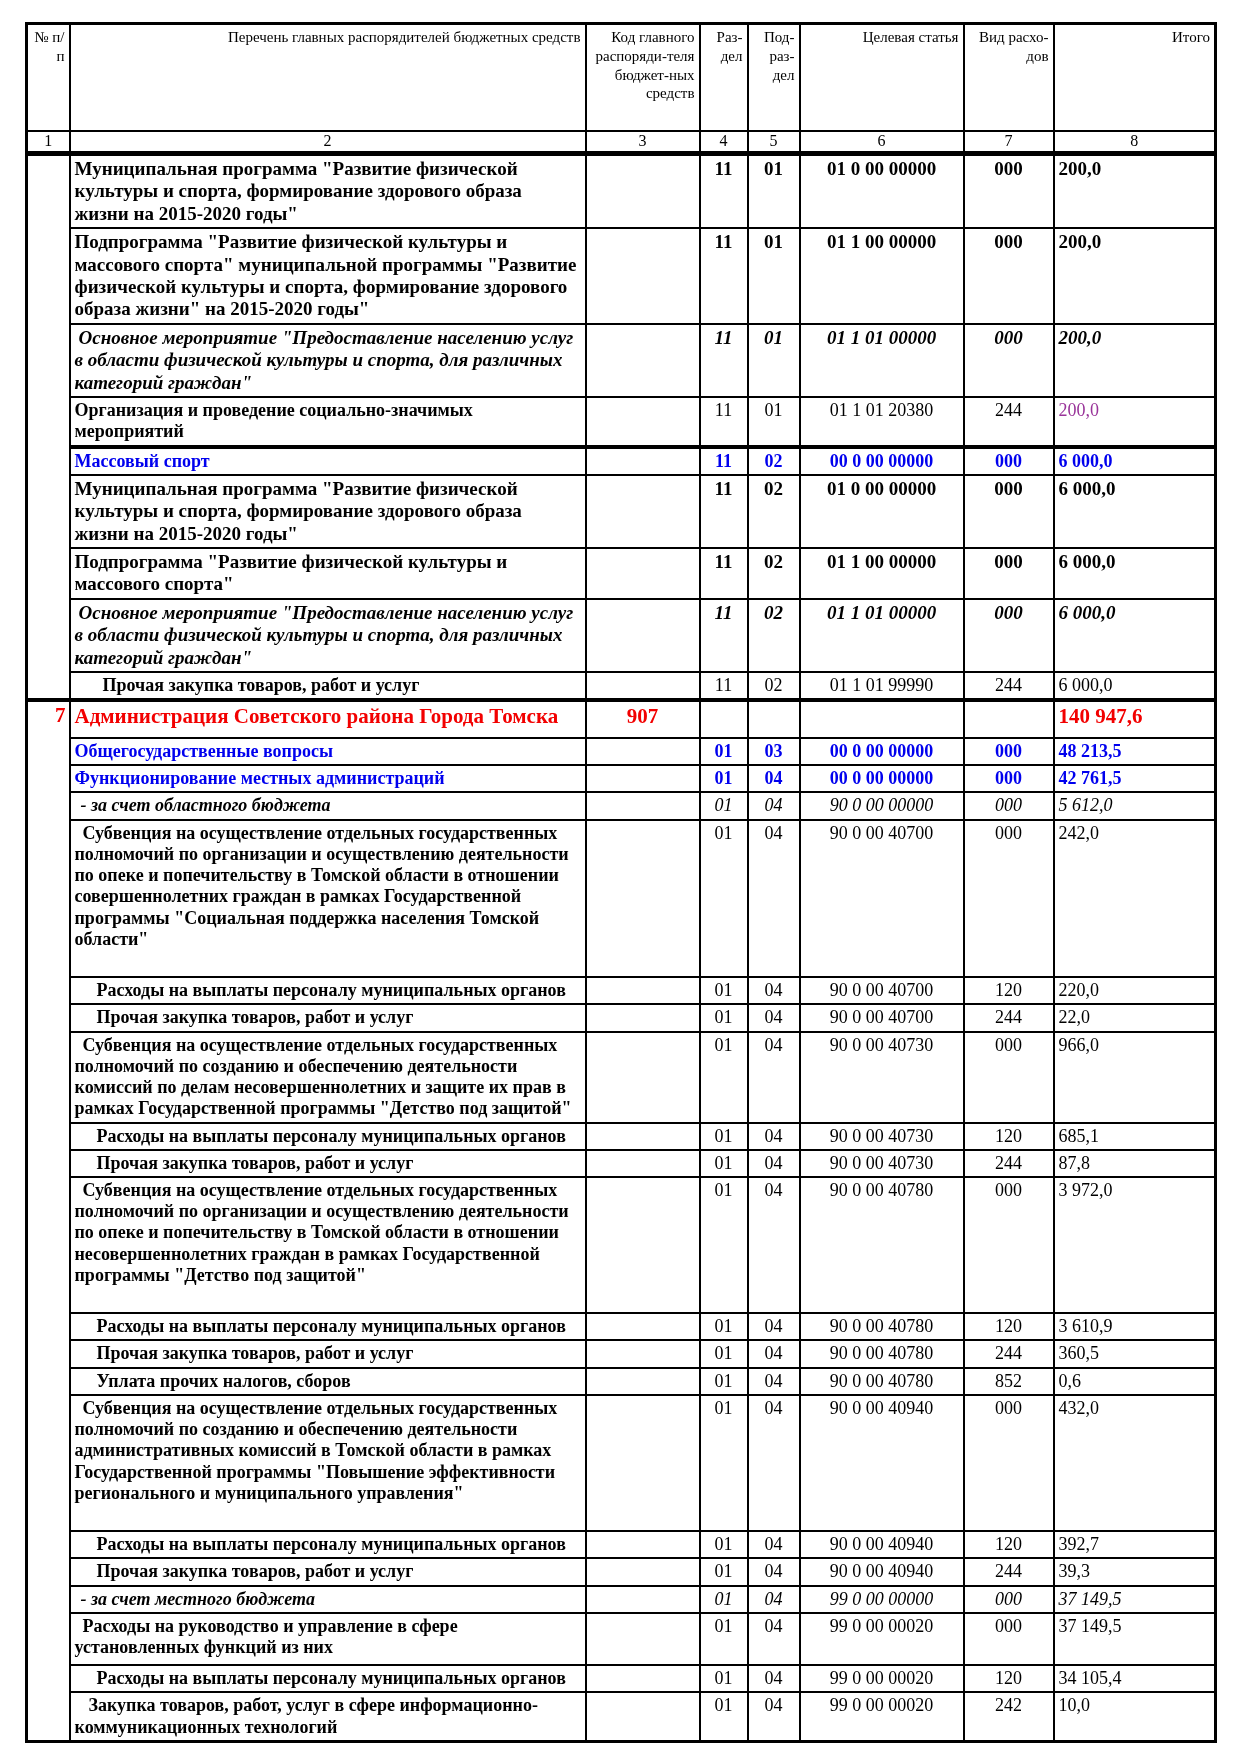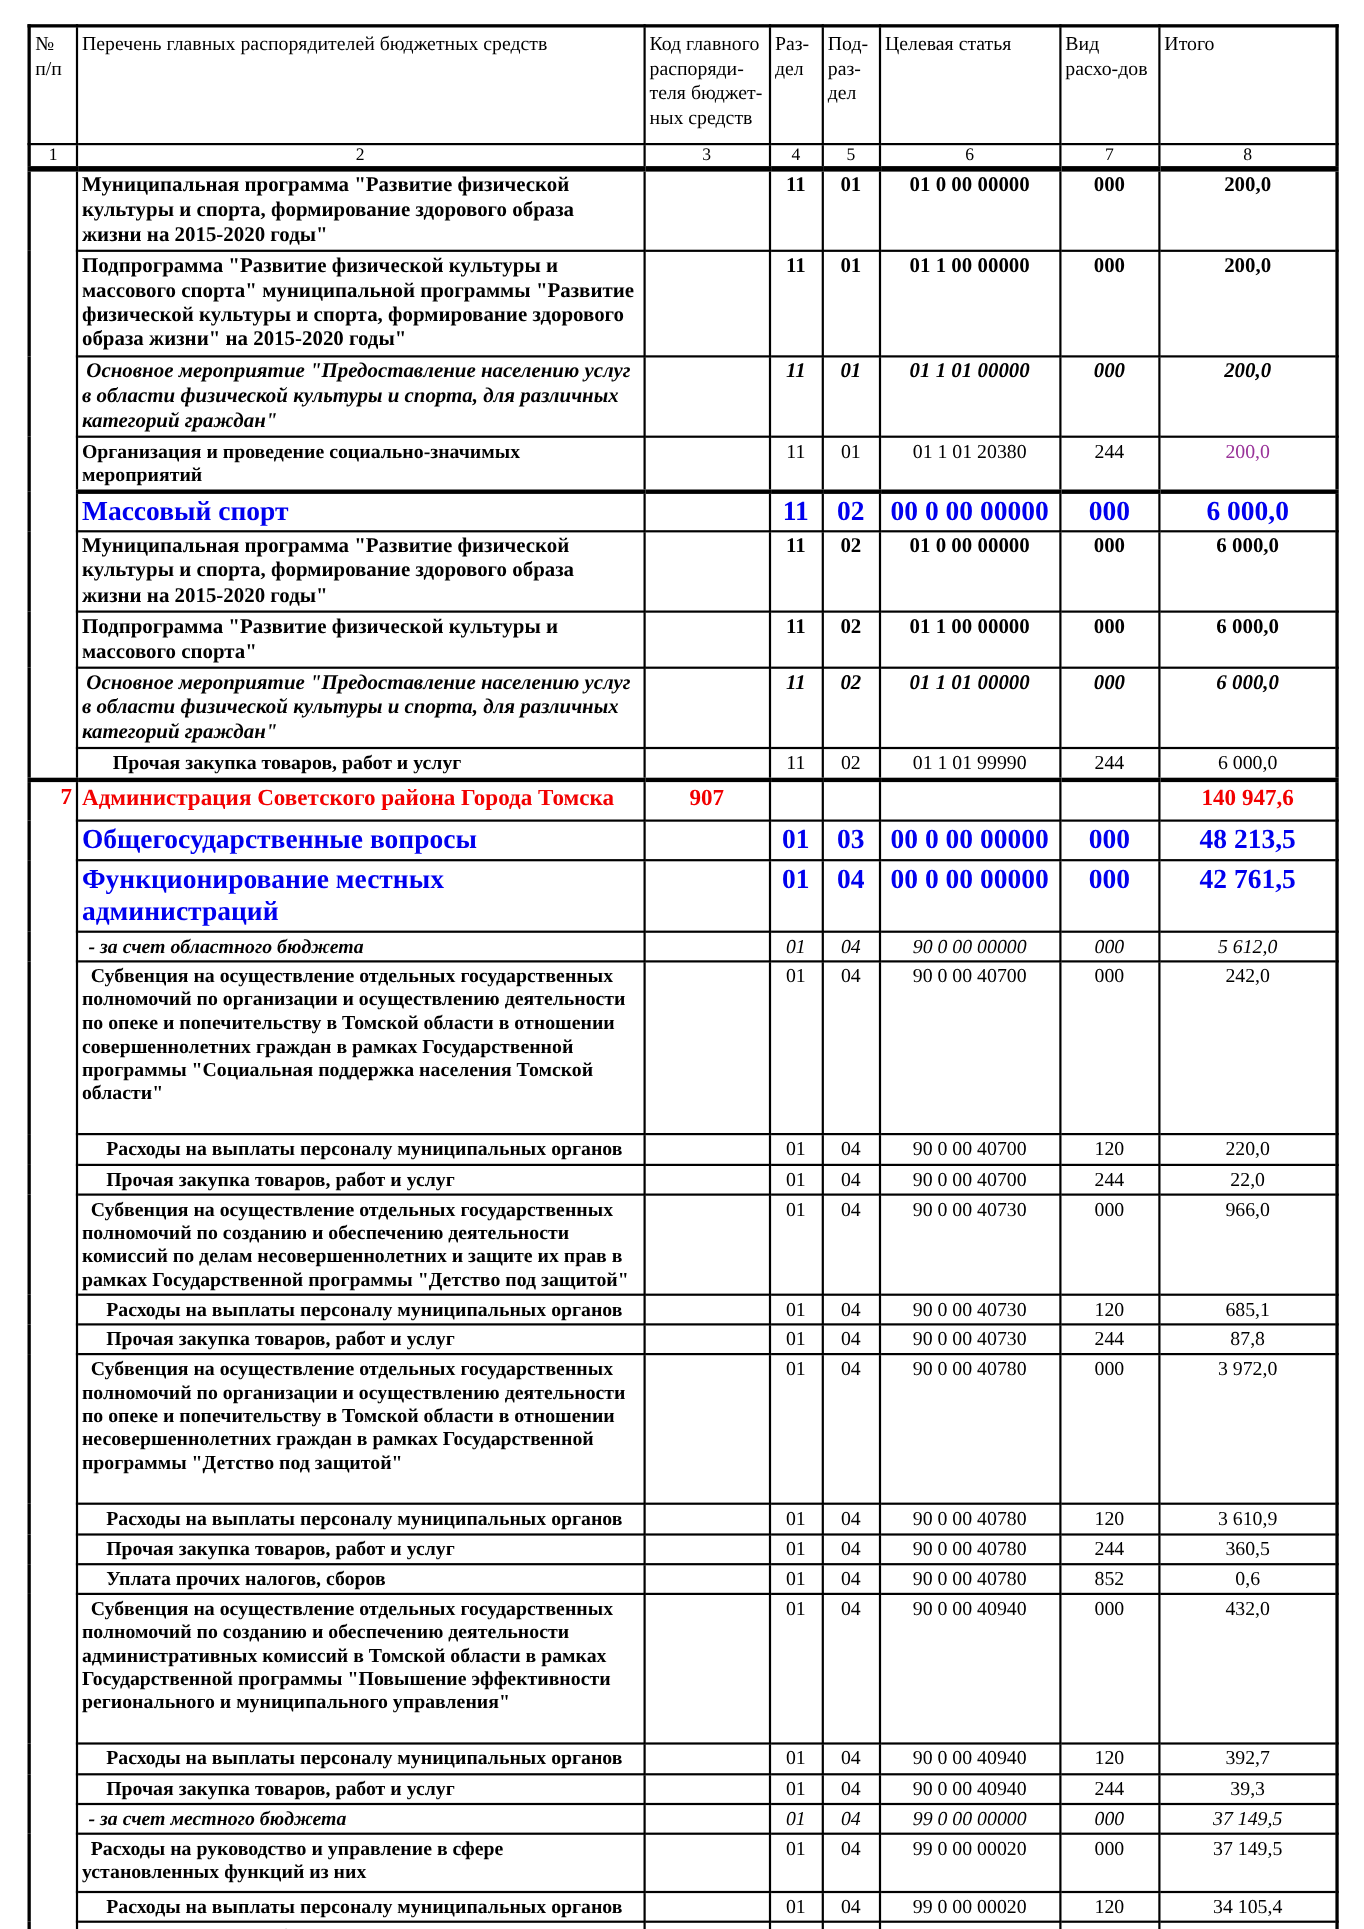--- a/index.html
+++ b/index.html
@@ -3,31 +3,31 @@
 <meta charset="utf-8">
 <title>Бюджетная таблица</title>
 <style>
   html,body{margin:0;padding:0;background:#ffffff;}
   body{width:1240px;height:1754px;overflow:hidden;
        font-family:"Liberation Serif","DejaVu Serif",serif;color:#000;}
   table{border-collapse:collapse;table-layout:fixed;width:1189px;
         margin:22px 0 0 25px;border:3px solid #000;}
   td{border:2px solid #000;vertical-align:top;padding:2px 4px;
      font-size:18px;line-height:1.18;overflow:hidden;word-wrap:break-word;}
-  thead tr.hdr td{height:100px;text-align:left;font-size:18px;
+  thead tr.hdr td{height:100px;text-align:right;font-size:15px;
                   line-height:1.25;padding-top:3px;vertical-align:top;}
   thead tr.nums td{border-bottom:5px solid #000;text-align:center;
                    font-size:16px;height:19px;padding:0 2px;line-height:1.1;}
   .c-num{text-align:right;padding:1px 3px;}
   .c-name{text-align:left;font-weight:bold;}
   .c-code,.c-razdel,.c-podrazdel,.c-target,.c-vid{text-align:center;}
-  .c-total{text-align:center;}
+  .c-total{text-align:left;}
   tr.s-bold td{font-weight:bold;font-size:19px;}
   tr.s-bolditalic td{font-weight:bold;font-style:italic;font-size:19px;}
-  tr.s-blue td{font-weight:bold;font-size:25px;color:#0000ee;}
+  tr.s-blue td{font-weight:bold;font-size:18px;color:#0000ee;}
   tr.s-red td{font-weight:bold;font-size:21px;color:#f20000;}
   tr.s-italic td{font-style:italic;}
   tr.thick-top td{border-top:4px solid #000;}
 </style>
 </head>
 <body>
 
 <table>
   <colgroup>
     <col style="width:43px">

